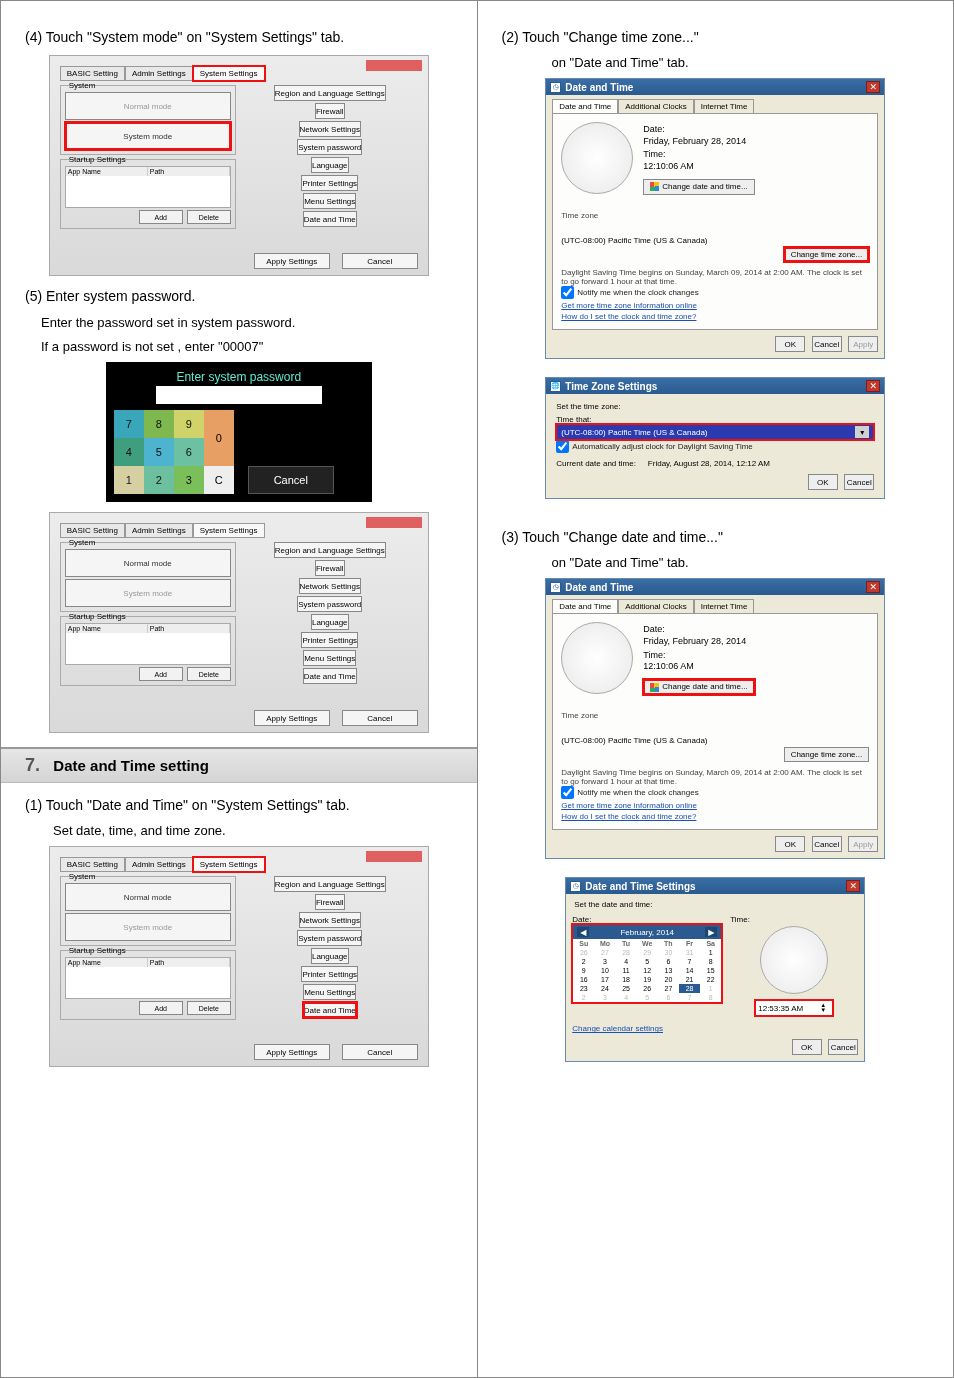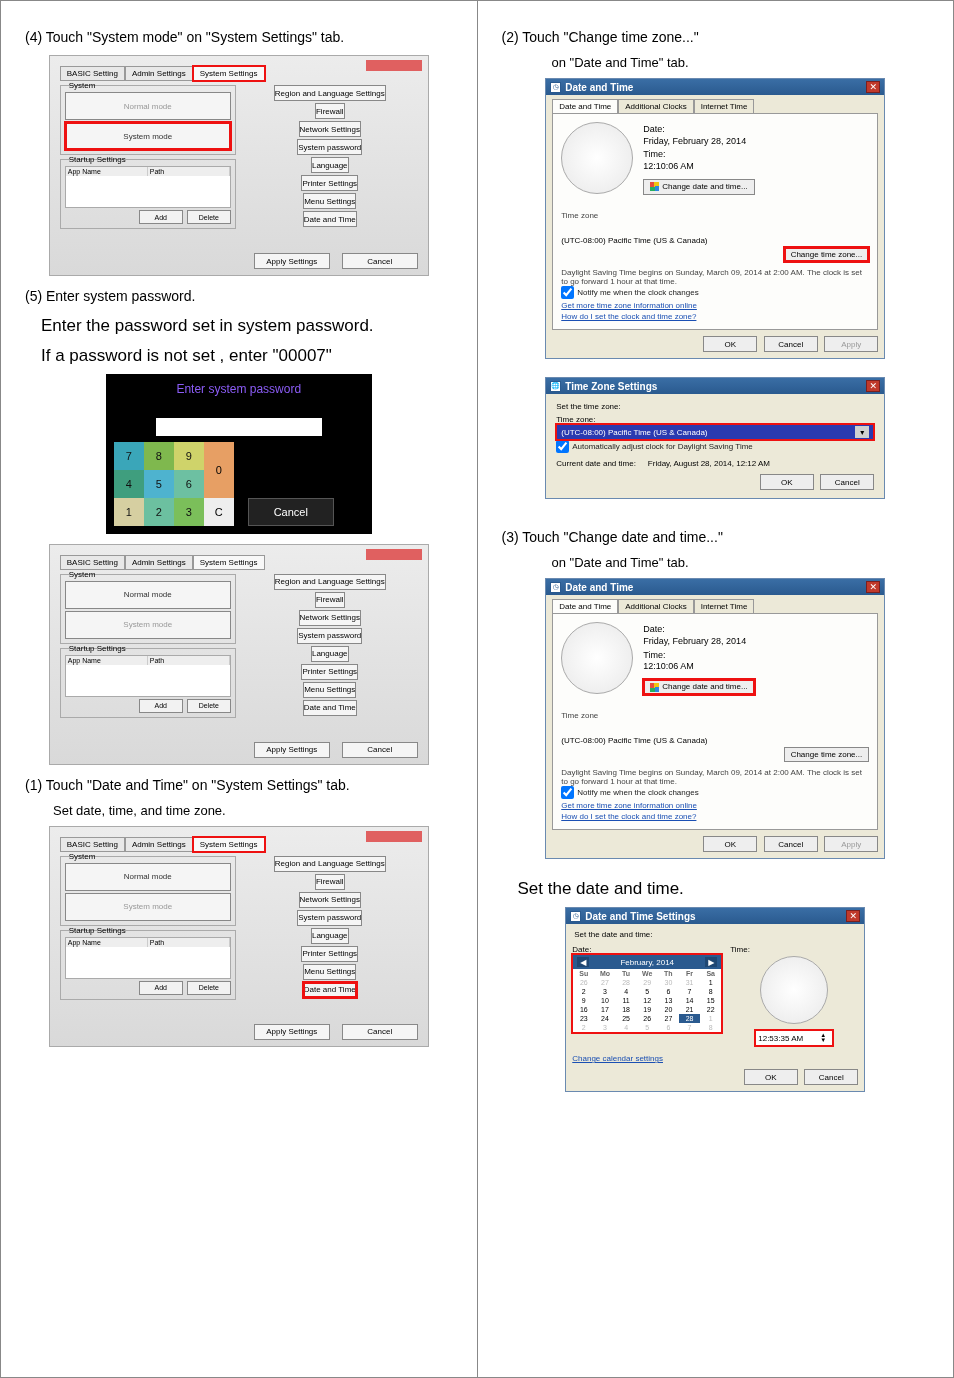--- a/index.html
+++ b/index.html
@@ -4,21 +4,21 @@
 <style>
   * { box-sizing: border-box; margin: 0; padding: 0; }
   body { font-family: Arial, sans-serif; font-size: 12px; background: #fff; color: #000; }
   .page { width: 954px; height: 1378px; display: flex; border: 1px solid #888; }
   .col { flex: 1; padding: 28px 24px 0 24px; position: relative; }
   .vline { width: 1px; background: #888; }
 
   
   .step { font-size: 14px; margin-bottom: 10px; }
   .step-sub { font-size: 13px; margin: 4px 0 8px 28px; }
-  .desc { font-size: 17px; margin: 4px 0 6px 16px; line-height: 1.4; }
+  .desc { font-size: 13px; margin: 4px 0 6px 16px; line-height: 1.4; }
 
   
   .section-head { margin: 14px -24px; padding: 6px 24px; background: linear-gradient(#e6e6e6,#d4d4d4); border-top: 2px solid #999; border-bottom: 1px solid #bbb; }
   .section-num { font-size: 18px; font-weight: bold; color: #555; margin-right: 10px; }
   .section-title { font-size: 15px; font-weight: bold; }
 
   
   .syswin { width: 380px; margin: 0 auto 12px auto; background: linear-gradient(#ececec,#d9d9d9); border: 1px solid #aaa; font-size: 9px; padding: 10px 10px 6px 10px; position: relative; }
   .syswin .redcorner { position: absolute; top: 4px; right: 6px; width: 56px; height: 11px; background: #e06060; }
   .tabs { display: flex; gap: 0; margin-bottom: 4px; }
@@ -38,21 +38,21 @@
   .startup-tbl { width: 100%; height: 42px; border: 1px solid #aaa; background: #fff; }
   .startup-tbl .hdr { display:flex; font-size:7px; }
   .startup-tbl .hdr span { flex:1; border-right:1px solid #ccc; padding:1px 2px; background:#eee;}
   .addbtns { display:flex; gap:4px; justify-content:flex-end; margin-top:2px;}
   .addbtns .b { width:44px; height:14px; border:1px solid #888; background:#f2f2f2; font-size:7px; display:flex;align-items:center;justify-content:center;}
   .bottombtns { display:flex; gap:12px; justify-content:flex-end; margin-top:20px;}
   .bottombtns .b { width:76px; height:16px; border:1px solid #888; background:#f5f5f5; font-size:8px; display:flex;align-items:center;justify-content:center;}
 
   
   .pwddlg { width: 266px; margin: 6px auto 10px auto; background:#000; padding: 8px; font-size: 11px; }
-  .pwddlg .title { color:#8b5cf6; text-align:center; margin-bottom:22px; font-size: 12px;}
+  .pwddlg .title { color:#5eead4; text-align:center; margin-bottom:2px; font-size: 12px;}
   .pwddlg .inp { background:#fff; height:18px; margin:0 42px 6px 42px;}
   .pwddlg .keys { display:flex; }
   .pwddlg .col3 { display:grid; grid-template-columns: repeat(3,30px); grid-template-rows: repeat(3,28px); gap:0;}
   .pwddlg .key { display:flex;align-items:center;justify-content:center; font-size:11px; color:#111; }
   .k7{background:#3aa6b9;} .k8{background:#7fb84e;} .k9{background:#cfd36a;}
   .k4{background:#3f9e7e;} .k5{background:#4eb3cf;} .k6{background:#6dc0a2;}
   .k1{background:#d6cfa1;} .k2{background:#6cc0a0;} .k3{background:#7bbf5a;}
   .k0 { width:30px; background:#e79f64; display:flex;align-items:center;justify-content:center;}
   .kc { width:30px; background:#eee; display:flex;align-items:center;justify-content:center; font-size:11px;}
   .pwddlg .right { display:flex; flex-direction:column; margin-left:0;}
@@ -75,21 +75,21 @@
   .dtblock .val { margin-bottom:2px;}
   .btnw { padding:2px 6px; border:1px solid #888; background:#eee; font-size:8px; display:inline-flex; align-items:center; gap:3px; }
   .btnw .shield { width:9px;height:9px; background:conic-gradient(#f1c40f 0 25%,#2e86de 0 50%,#27ae60 0 75%,#e74c3c 0);}
   .tzbox { margin-top:6px;}
   .tzlbl { font-size:8px; color:#444;margin-top:16px;}
   .note { font-size:8px; color:#444; margin-top:6px;}
   .check { font-size:8px; color:#222; margin-top:4px; }
   .check input{ vertical-align:middle; margin-right:3px;}
   .link { font-size:8px; color:#1a4fb3; text-decoration:underline; margin-top:2px; display:block;}
   .okrow { text-align:right; margin-top:6px;}
-  .okrow .b { display:inline-flex; width:54px; height:16px; border:1px solid #888; background:#eee; align-items:center;justify-content:center; font-size:8px; margin-left:4px;}
+  .okrow .b { display:inline-flex; width:30px; height:16px; border:1px solid #888; background:#eee; align-items:center;justify-content:center; font-size:8px; margin-left:4px;}
   .okrow .b.dim{ color:#999; }
 
   .tzwin .sel { width:100%; height:16px; border:1px solid #5a5ac0; background:#2a3ab0; color:#fff; font-size:8px; padding:0 4px; display:flex; align-items:center; justify-content:space-between;}
   .tzwin .sel .arrow{ width:14px; height:12px; background:#d0d0d0; color:#000; display:flex;align-items:center;justify-content:center;}
 
   
   .dtset { }
   .dtset .body2 { display:flex; gap:8px; padding:6px;}
   .calendar { width: 150px; border:1px solid #2a5a8f; background:#fff; font-size:7px;}
   .calendar .mon { background:#2a5a8f; color:#fff; display:flex; align-items:center; justify-content:space-between; padding:2px 4px; font-size:8px;}
@@ -235,20 +235,24 @@
           <div class="rbtn">Menu Settings</div>
           <div class="rbtn">Date and Time</div>
         </div>
       </div>
       <div class="bottombtns">
         <span class="b">Apply Settings</span>
         <span class="b">Cancel</span>
       </div>
     </div>
 
+    <div class="section-head">
+      <span class="section-num">7.</span>
+      <span class="section-title">Date and Time setting</span>
+    </div>
 
     <p class="step">(1) Touch "Date and Time" on "System Settings" tab.</p>
     <p class="step-sub">Set date, time, and time zone.</p>
 
     <div class="syswin">
       <div class="redcorner"></div>
       <div class="tabs">
         <span class="tab">BASIC Setting</span>
         <span class="tab">Admin Settings</span>
         <span class="tab active redbox">System Settings</span>
@@ -352,21 +356,21 @@
     </div>
 
     <div class="winshell tzwin">
       <div class="titlebar">
         <span class="icon">🌐</span>
         <span class="t">Time Zone Settings</span>
         <span class="x">✕</span>
       </div>
       <div style="padding:8px 10px;">
         <div style="font-size:8px; margin-bottom:4px;">Set the time zone:</div>
-        <div style="font-size:8px;">Time zone:</div>
+        <div style="font-size:8px;">Time that:</div>
         <div class="sel redbox">
           <span>(UTC-08:00) Pacific Time (US &amp; Canada)</span>
           <span class="arrow">▾</span>
         </div>
         <label class="check"><input type="checkbox" checked="" style=""><span>Automatically adjust clock for Daylight Saving Time</span></label>
         <div style="display:flex; gap:12px; font-size:8px; margin-top:6px;">
           <span>Current date and time:</span>
           <span>Friday, August 28, 2014, 12:12 AM</span>
         </div>
         <div class="okrow">
@@ -418,21 +422,20 @@
         <a class="link">Get more time zone information online</a>
         <a class="link">How do I set the clock and time zone?</a>
       </div>
       <div class="okrow" style="padding:0 6px 6px 0;">
         <span class="b">OK</span>
         <span class="b">Cancel</span>
         <span class="b dim">Apply</span>
       </div>
     </div>
 
-    <p class="desc" style="margin-top:4px">Set the date and time.</p>
 
     <div class="winshell dtset" style="width:300px">
       <div class="titlebar">
         <span class="icon">◷</span>
         <span class="t">Date and Time Settings</span>
         <span class="x">✕</span>
       </div>
       <div style="padding:6px 8px 0 8px; font-size:8px;">Set the date and time:</div>
       <div class="body2">
         <div>

